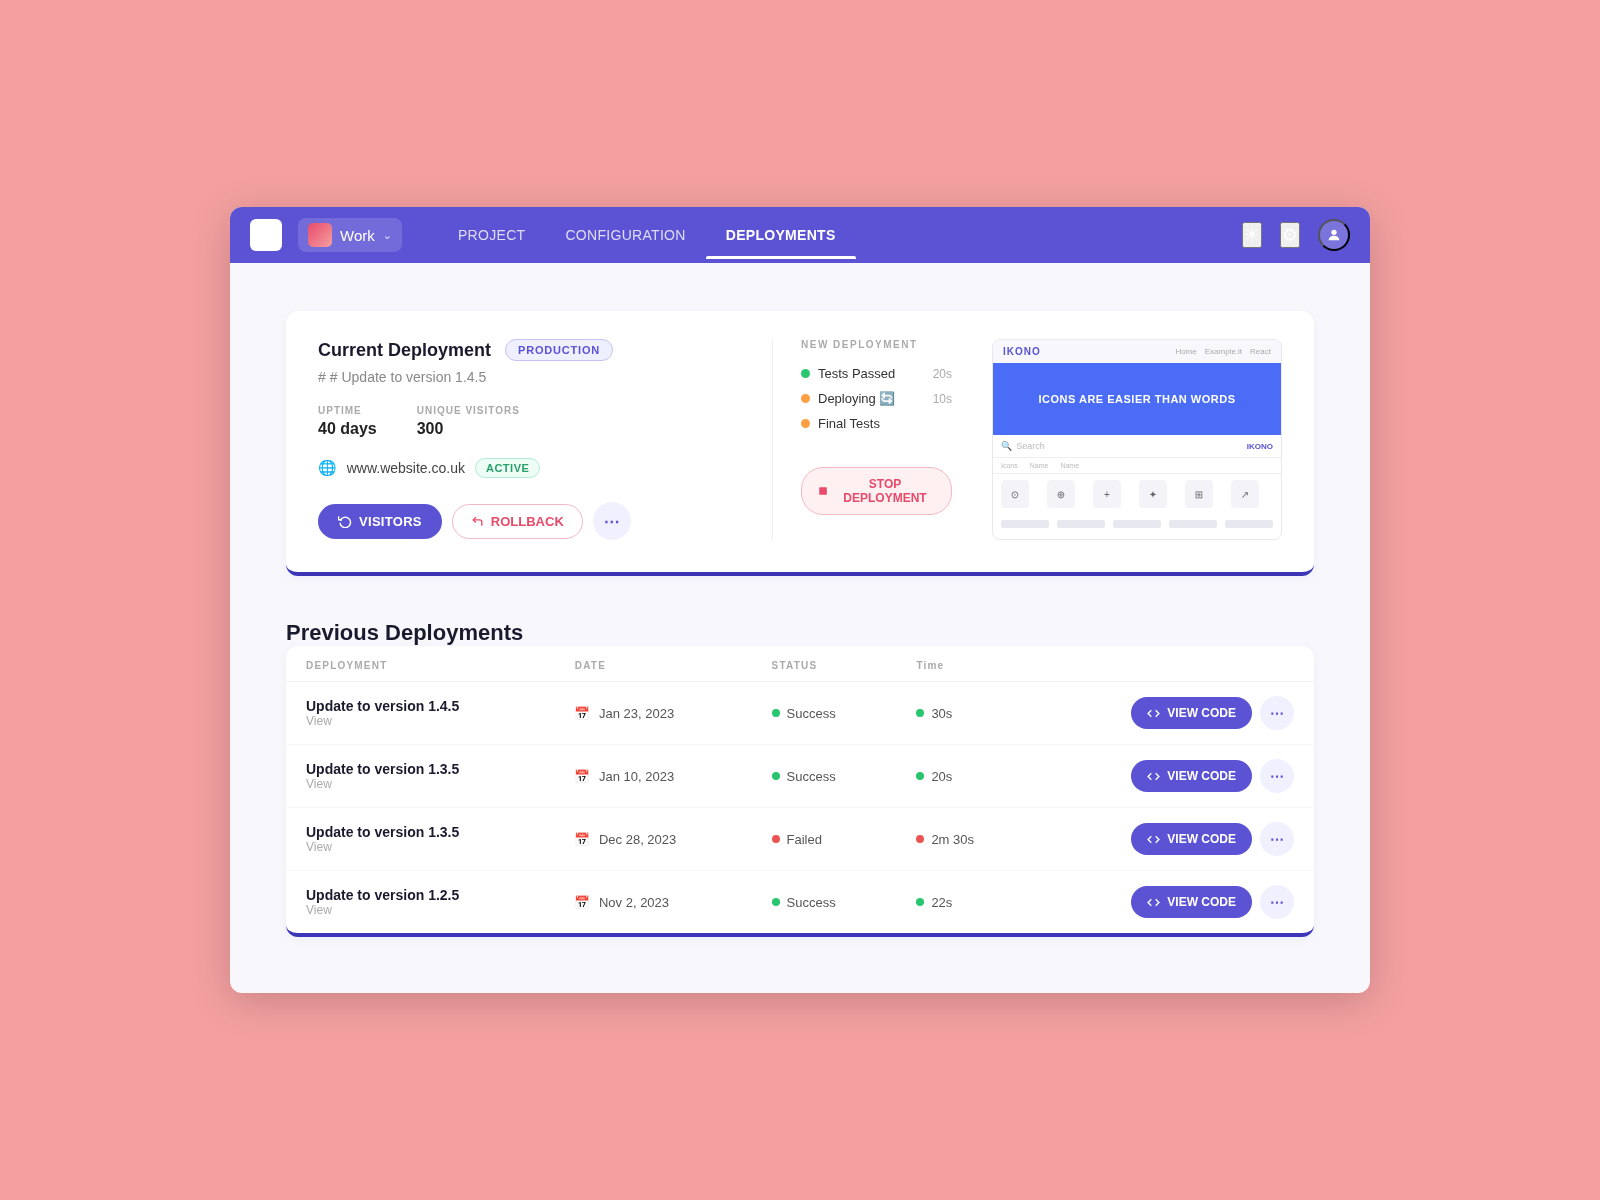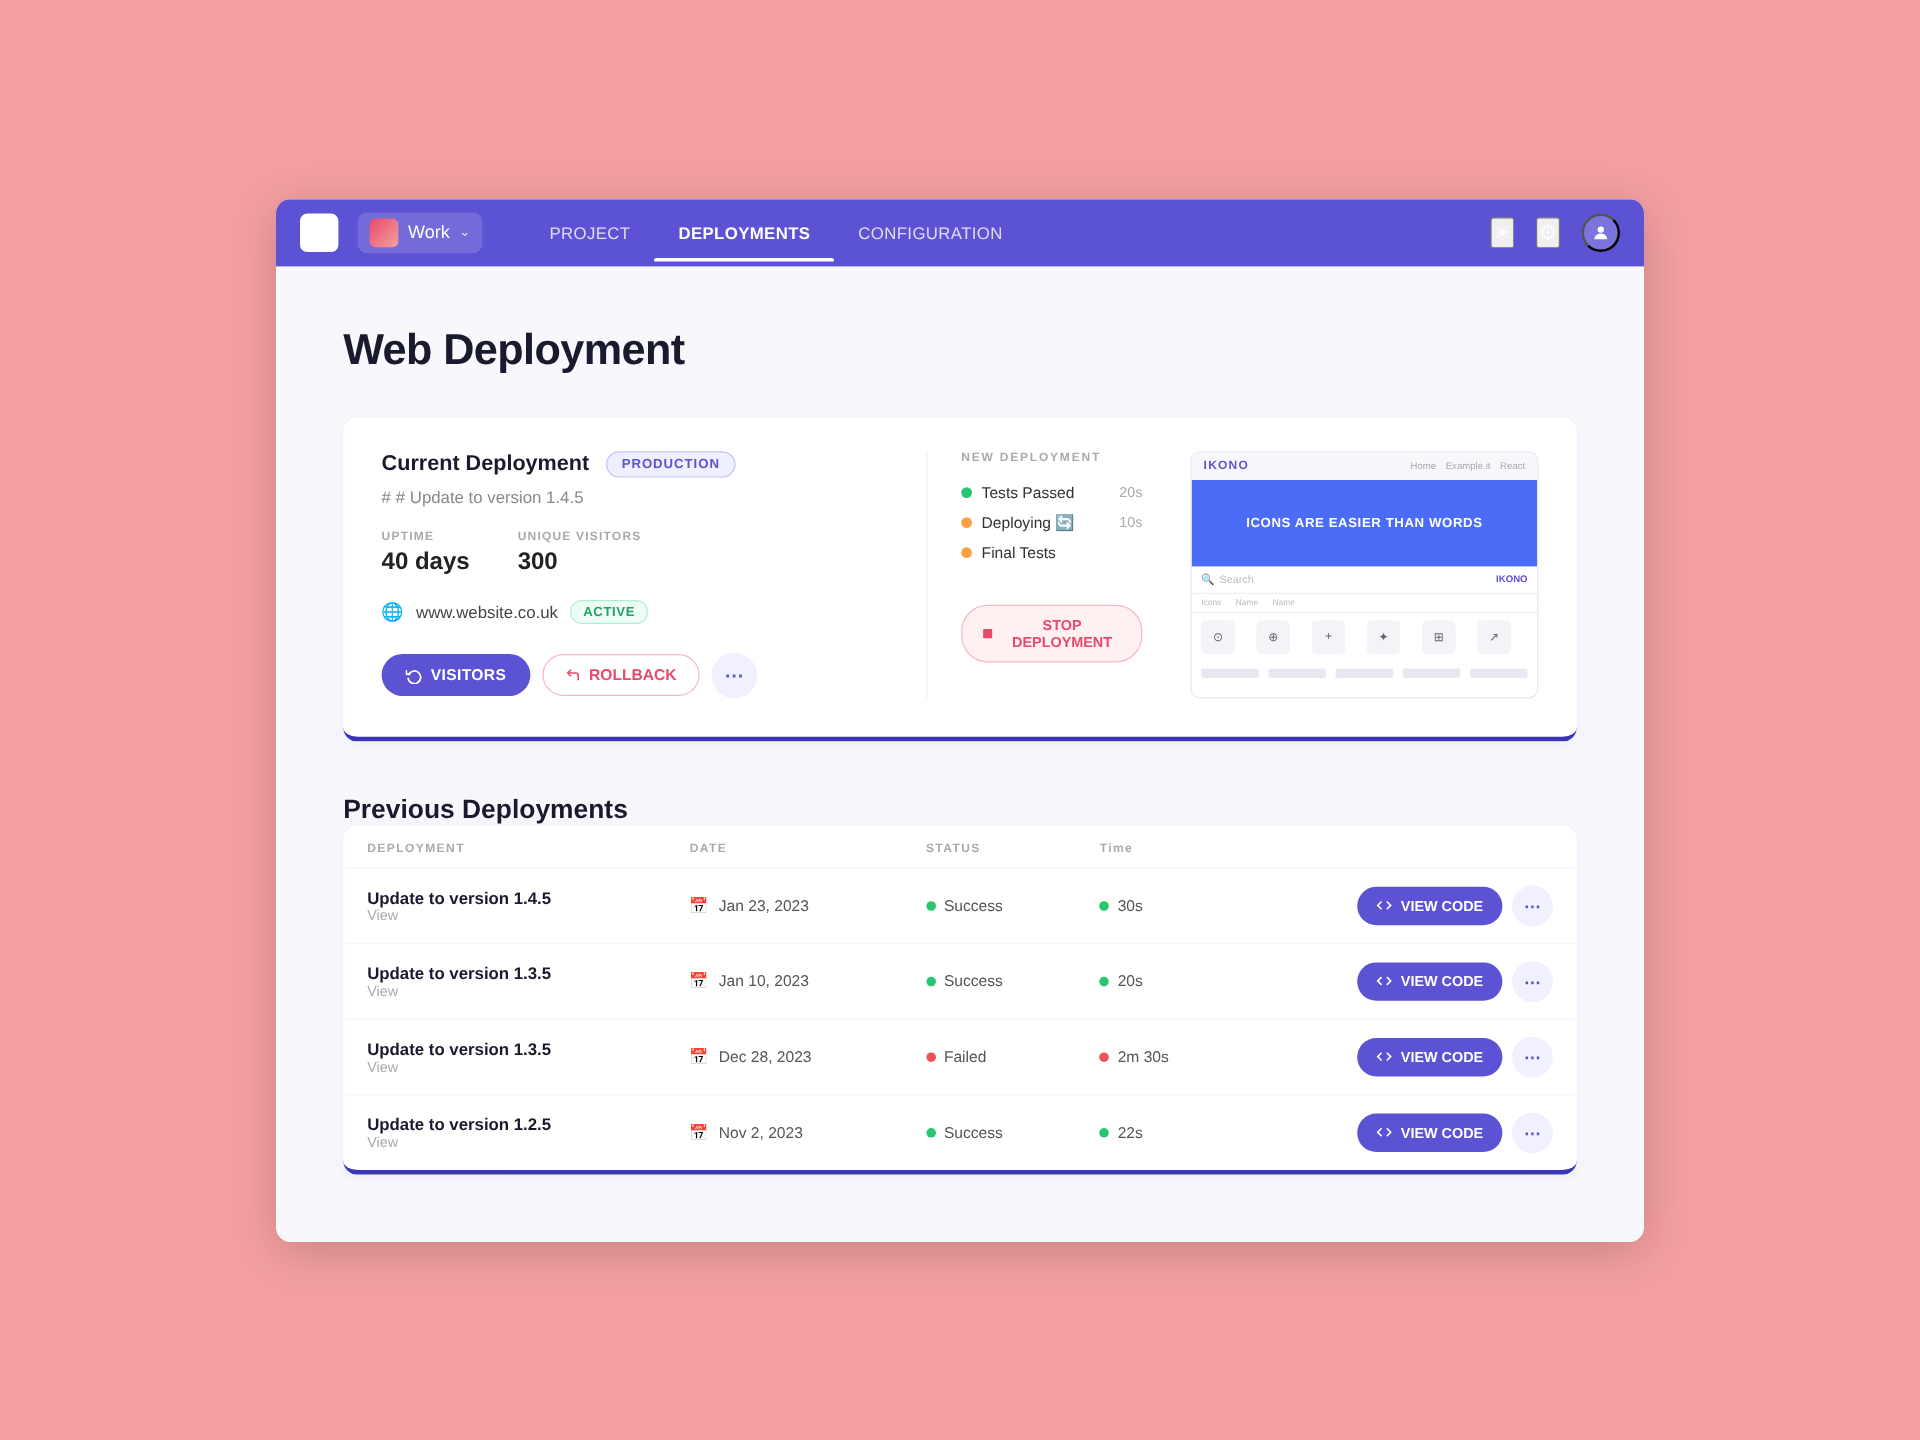--- a/index.html
+++ b/index.html
@@ -173,21 +173,21 @@
     }
     .stat-group label {
       display: block;
       font-size: 10px;
       font-weight: 700;
       letter-spacing: 1px;
       color: #aaa;
       margin-bottom: 4px;
     }
     .stat-group .stat-val {
-      font-size: 20px;
+      font-size: 16px;
       font-weight: 600;
       color: #222;
     }
     .deploy-url {
       display: flex;
       align-items: center;
       gap: 10px;
       margin-bottom: 24px;
     }
     .globe-icon { color: #666; font-size: 15px; }
@@ -506,37 +506,36 @@
 
   <header class="header">
     <div class="header-logo-box"></div>
     <div class="header-workspace">
       <div class="workspace-icon"></div>
       <span class="workspace-name">Work</span>
       <span class="workspace-chevron">⌄</span>
     </div>
     <nav class="header-nav">
       <div class="nav-item">PROJECT</div>
+      <div class="nav-item">CONFIGURATION</div>
       <div class="nav-item active">DEPLOYMENTS</div>
-      <div class="nav-item">CONFIGURATION</div>
     </nav>
     <div class="header-actions">
       <button class="header-icon-btn">☀</button>
       <button class="header-icon-btn">⚙</button>
       <button class="header-user-btn">
         <svg width="16" height="16" viewBox="0 0 24 24" fill="white">
             <circle cx="12" cy="8" r="4"></circle>
             <path d="M4 20c0-4 3.6-7 8-7s8 3 8 7"></path>
           </svg>
       </button>
     </div>
   </header>
 
   <main class="main-content">
-    <h1 class="page-title">Web Deployment</h1>
 
     <div class="current-deploy-card">
 
       <div class="deploy-info">
         <div class="deploy-header">
           <span class="deploy-title">Current Deployment</span>
           <span class="badge-production">PRODUCTION</span>
         </div>
         <div class="deploy-version">
           <span>#</span><span># Update to version 1.4.5</span>

